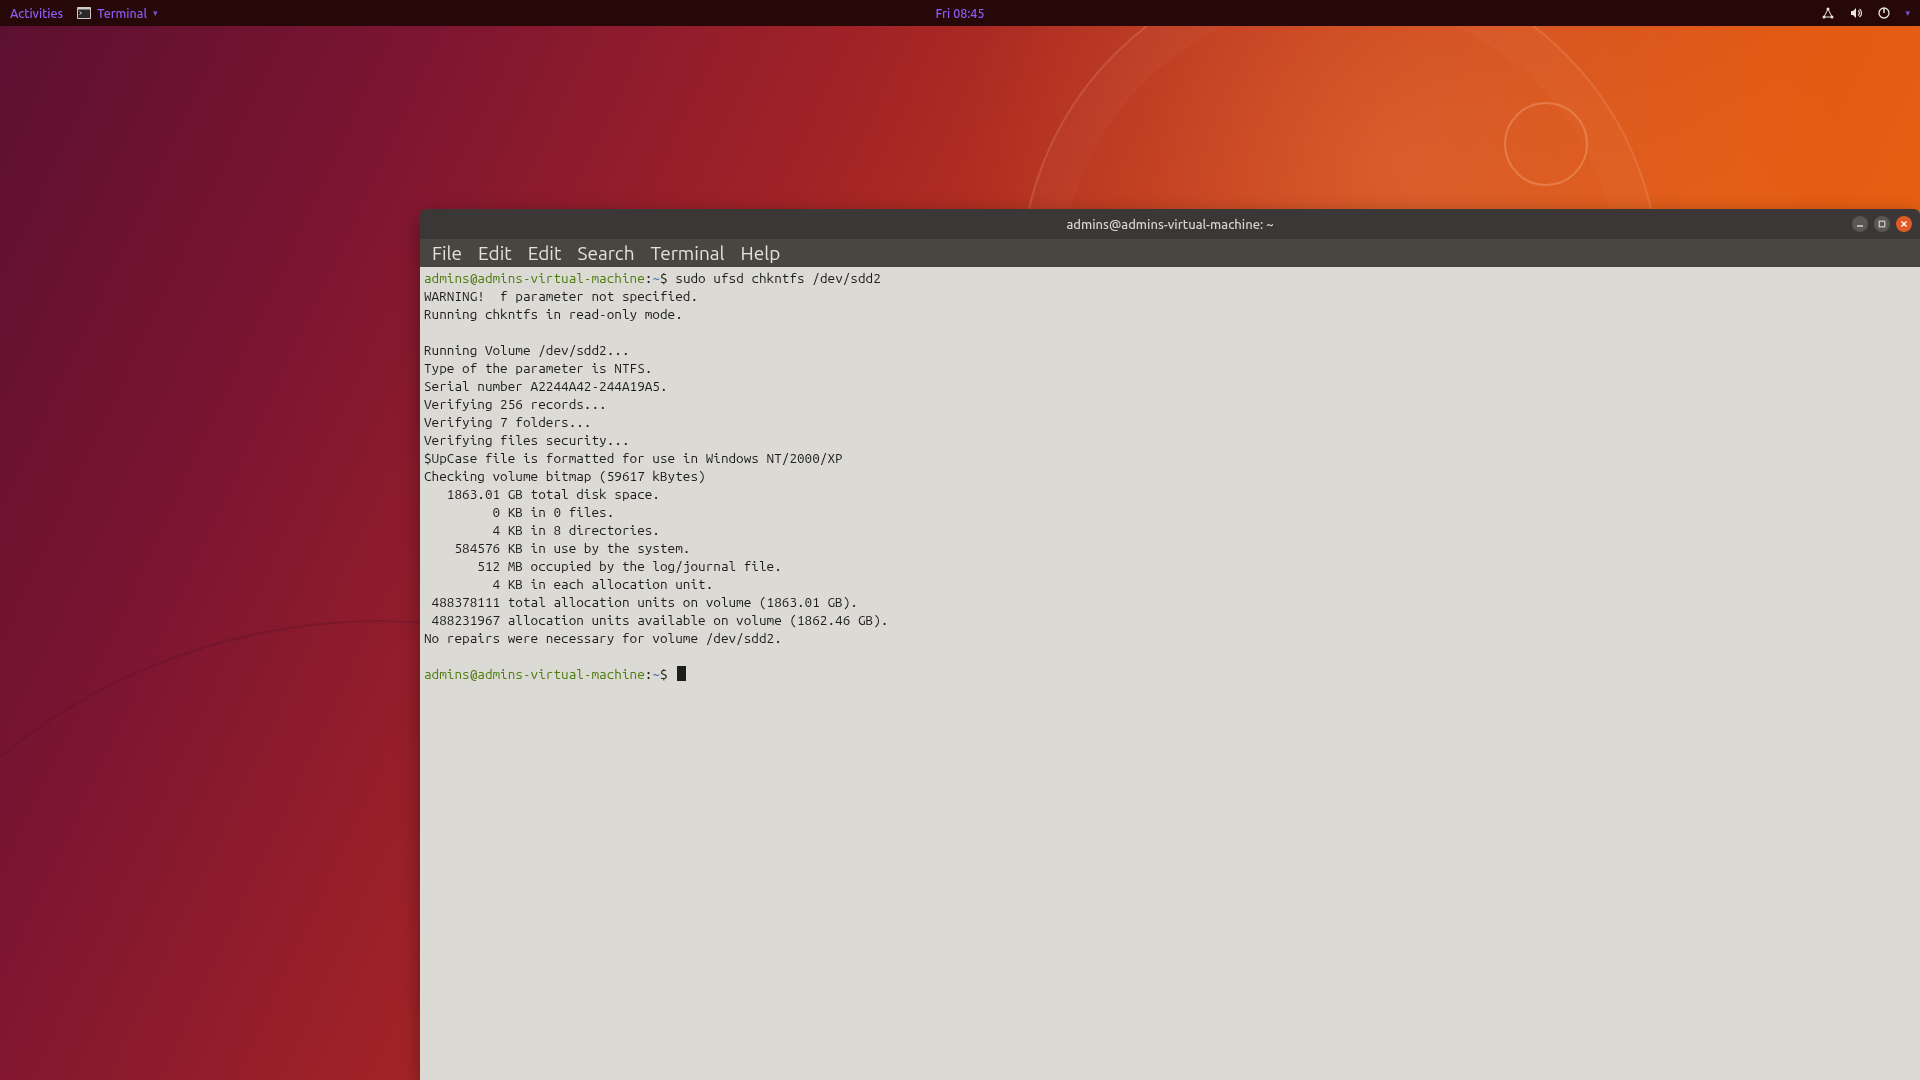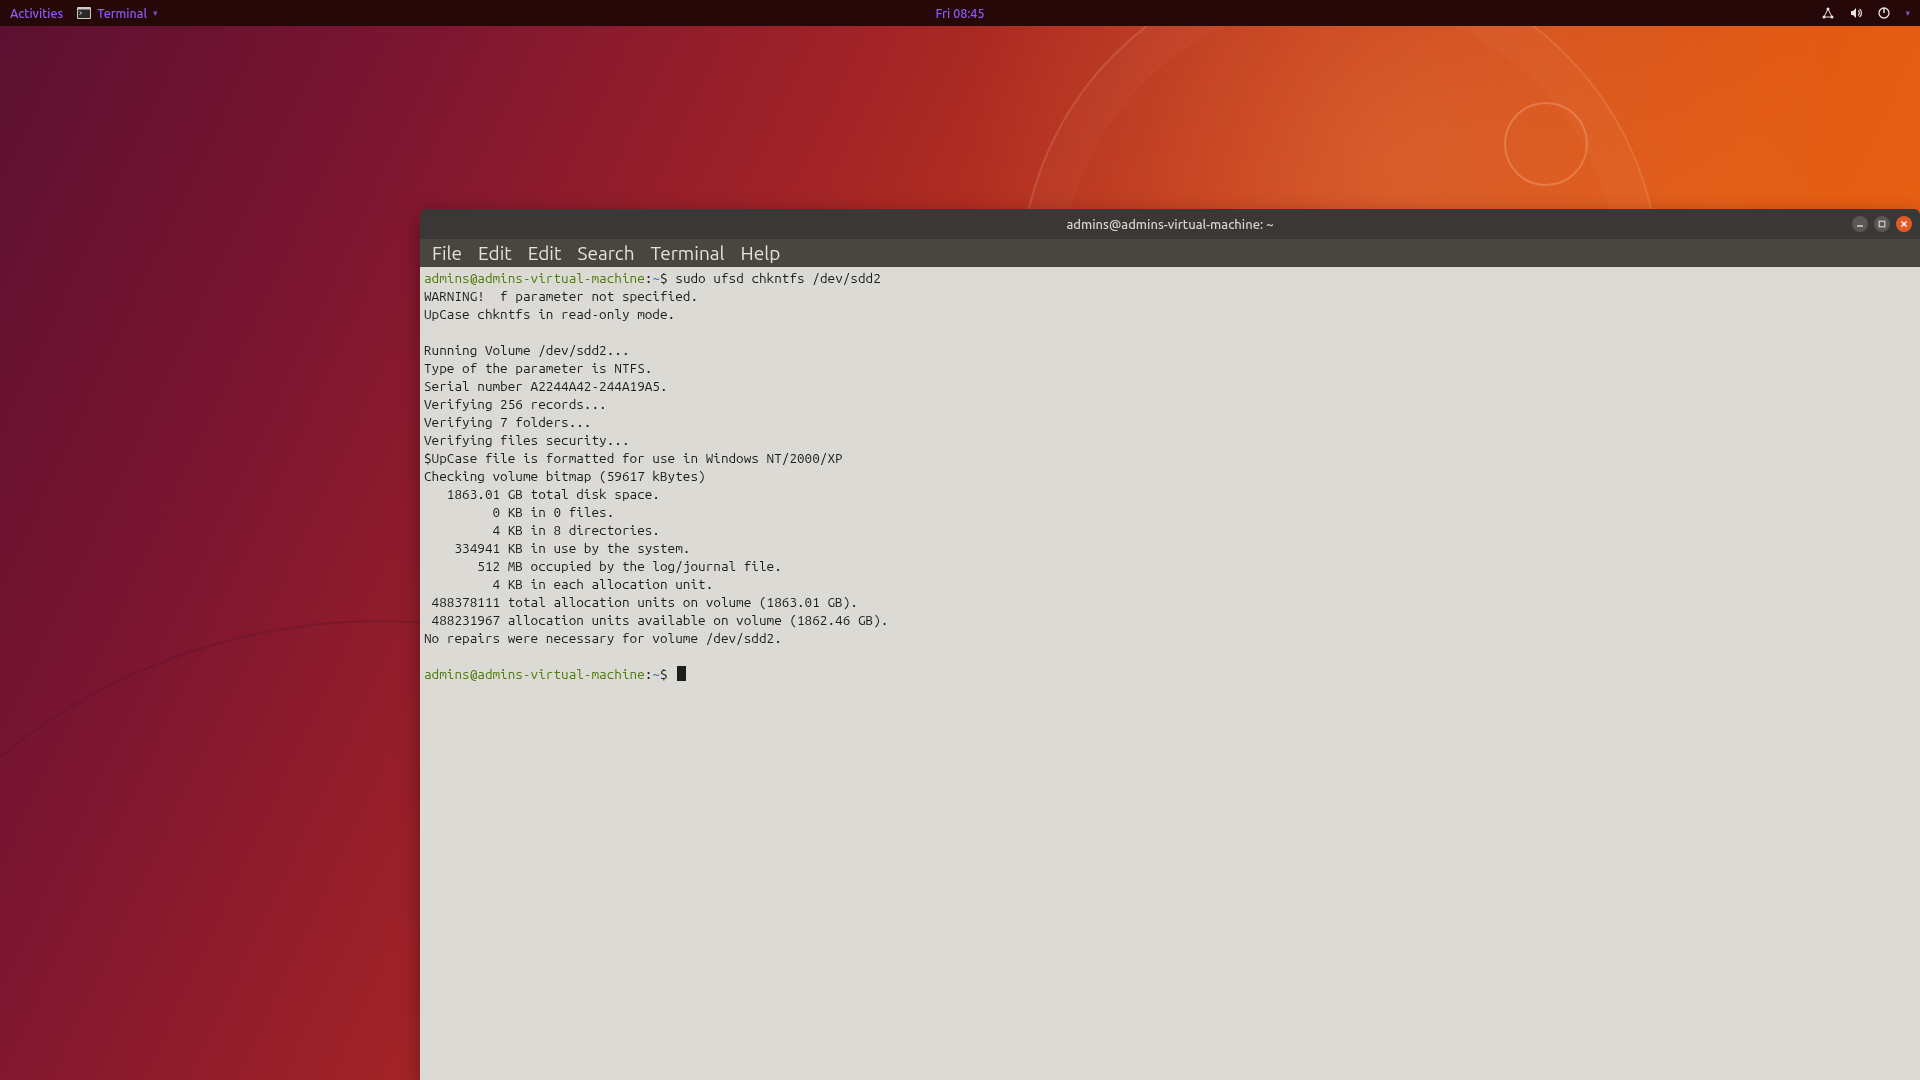--- a/index.html
+++ b/index.html
@@ -148,34 +148,34 @@
     <span>File</span>
     <span>Edit</span>
     <span>Edit</span>
     <span>Search</span>
     <span>Terminal</span>
     <span>Help</span>
   </div>
 
   <div class="term-body"><span class="prompt-user">admins@admins-virtual-machine</span><span class="prompt-sep">:</span><span class="prompt-path">~</span><span class="prompt-sep">$</span> <span>sudo ufsd chkntfs /dev/sdd2</span>
 <span>WARNING!  f parameter not specified.</span>
-<span>UpCase chkntfs in read-only mode.</span>
+<span>Running chkntfs in read-only mode.</span>
 <span></span>
 <span>Running Volume /dev/sdd2...</span>
 <span>Type of the parameter is NTFS.</span>
 <span>Serial number A2244A42-244A19A5.</span>
 <span>Verifying 256 records...</span>
 <span>Verifying 7 folders...</span>
 <span>Verifying files security...</span>
 <span>$UpCase file is formatted for use in Windows NT/2000/XP</span>
 <span>Checking volume bitmap (59617 kBytes)</span>
 <span>   1863.01 GB total disk space.</span>
 <span>         0 KB in 0 files.</span>
 <span>         4 KB in 8 directories.</span>
-<span>    334941 KB in use by the system.</span>
+<span>    584576 KB in use by the system.</span>
 <span>       512 MB occupied by the log/journal file.</span>
 <span>         4 KB in each allocation unit.</span>
 <span> 488378111 total allocation units on volume (1863.01 GB).</span>
 <span> 488231967 allocation units available on volume (1862.46 GB).</span>
 <span>No repairs were necessary for volume /dev/sdd2.</span>
 <span></span>
 <span class="prompt-user">admins@admins-virtual-machine</span><span class="prompt-sep">:</span><span class="prompt-path">~</span><span class="prompt-sep">$</span> <span class="cursor"></span></div>
 </div>
 
 </body></html>

